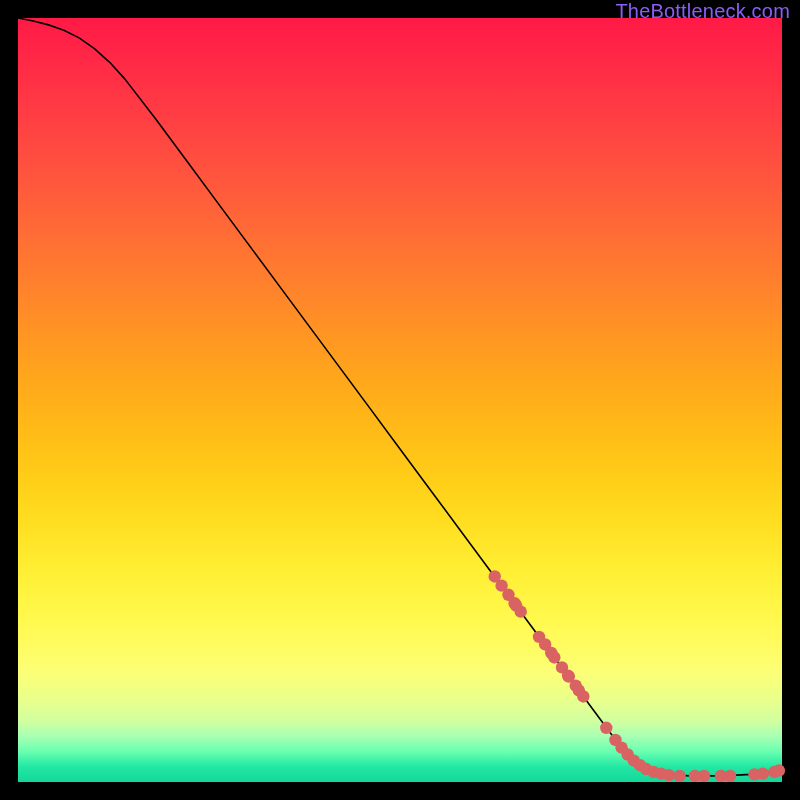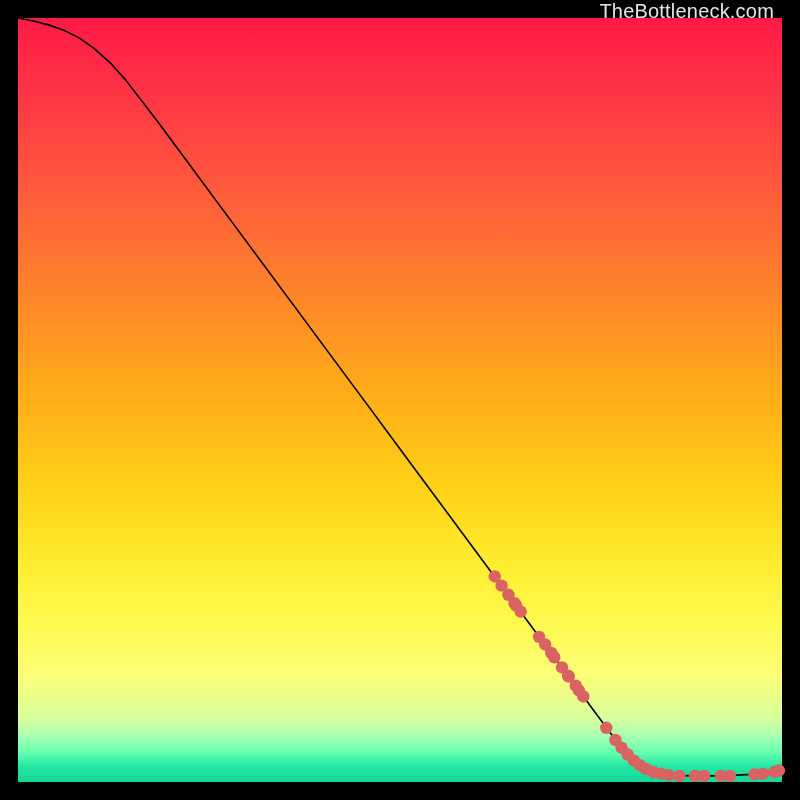--- a/index.html
+++ b/index.html
@@ -45,22 +45,22 @@
       #d2ffa0 92%,
       #a8ffb3 94%,
       #6affb0 96%,
       #22e8a3 98%,
       #13d79a 100%
     );
   }
   .watermark {
     position: absolute;
     top: 0px;
-    right: 26px;
-    color: #e5e5e5;
+    right: 10px;
+    color: #8b5cf6;
     font-size: 20px;
     font-weight: 500;
     letter-spacing: 0.2px;
     user-select: none;
   }
   svg.layer {
     position: absolute;
     left: 0;
     top: 0;
     width: 764px;

